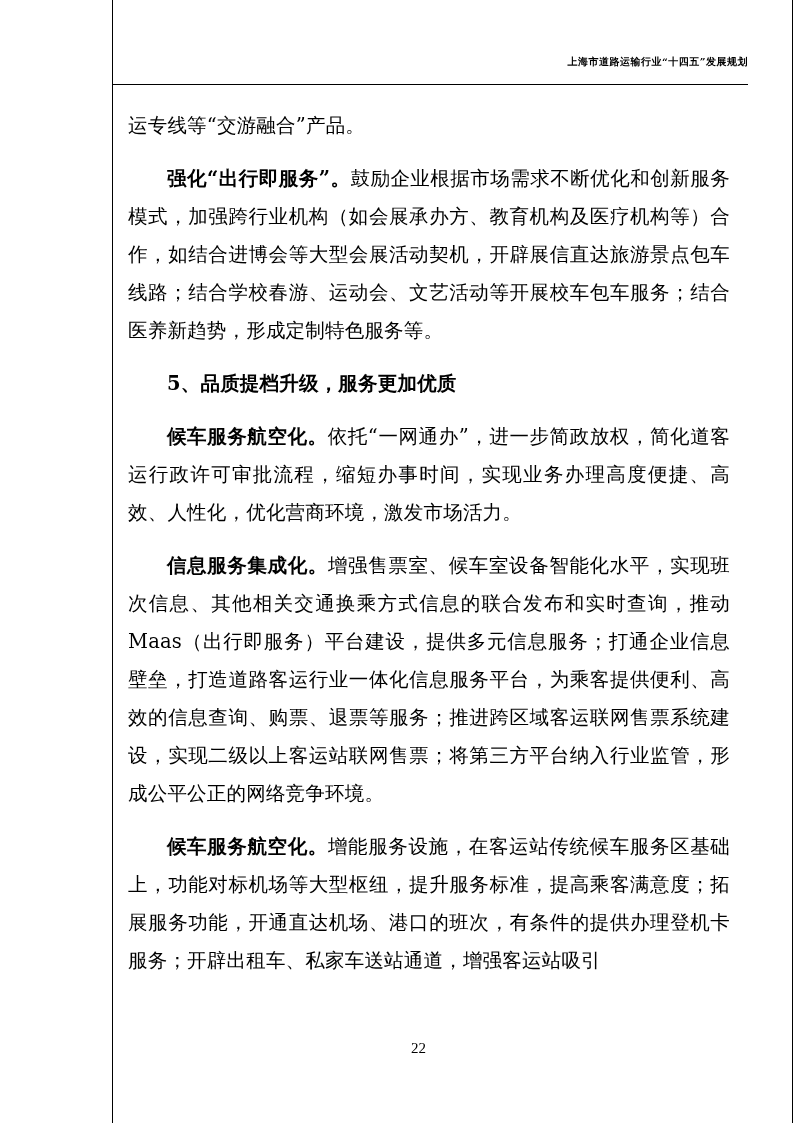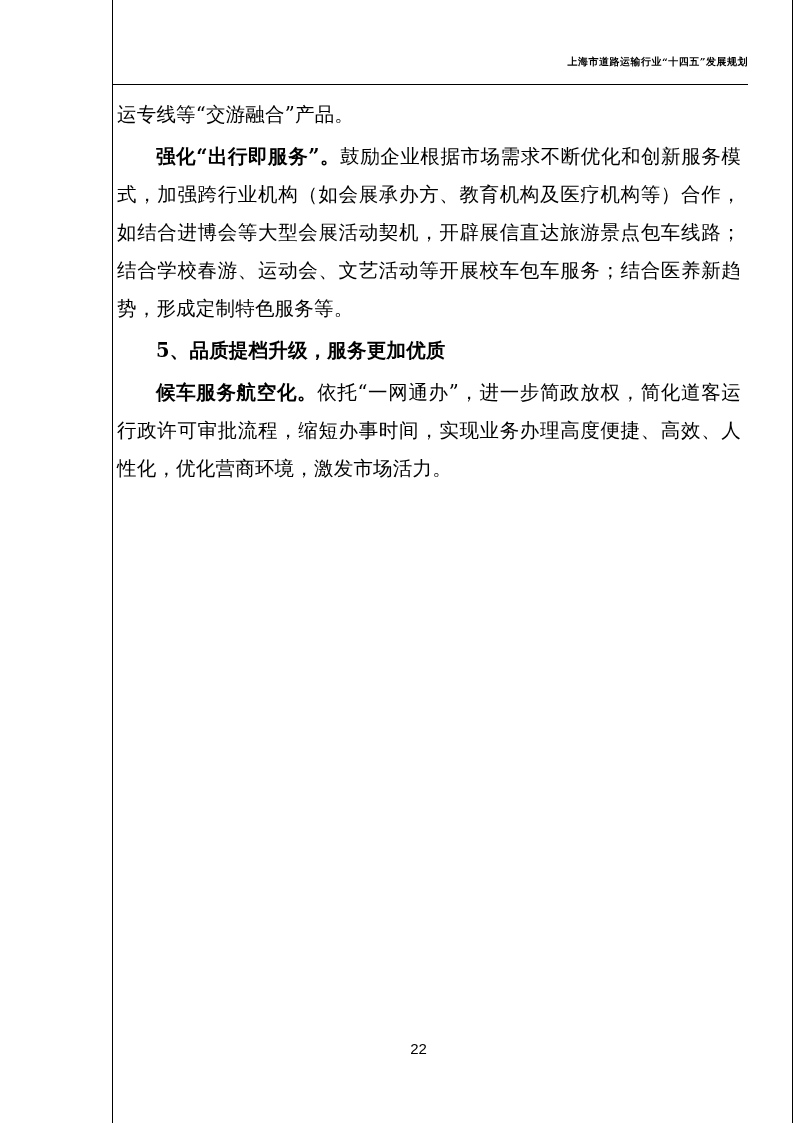--- a/index.html
+++ b/index.html
@@ -57,21 +57,21 @@
     height: 1px;
     background: #000000;
   }
   .content {
     position: absolute;
     left: 113px;
     right: 48px;
     top: 92px;
   }
   p {
-    margin: 4px;
+    margin: 15px;
     font-size: 19.5px;
     line-height: 38px;
     text-align: justify;
     text-justify: inter-ideograph;
     letter-spacing: 0.2px;
   }
   p.indent {
     text-indent: 2em;
   }
   .lead {
@@ -80,21 +80,21 @@
   .section-head {
     font-weight: bold;
   }
   .pagenum {
     position: absolute;
     left: 0;
     right: 0;
     top: 1040px;
     text-align: center;
     font-size: 15px;
-    font-family: Liberation Sans, sans-serif;
+    font-family: Liberation Serif, serif;
     margin-left: 44px;
   }
 </style>
 </head>
 <body>
 
 <div class="page">
 
   <div class="left-rule"></div>
   <div class="right-rule"></div>
@@ -114,19 +114,25 @@
 
 
     <p class="indent">
       <span class="section-head">5、品质提档升级，服务更加优质</span>
     </p>
 
     <p class="indent">
       <span class="lead">候车服务航空化。</span><span>依托“一网通办”，进一步简政放权，简化道客运行政许可审批流程，缩短办事时间，实现业务办理高度便捷、高效、人性化，优化营商环境，激发市场活力。</span>
     </p>
 
+    <p class="indent">
+      <span class="lead">信息服务集成化。</span><span>增强售票室、候车室设备智能化水平，实现班次信息、其他相关交通换乘方式信息的联合发布和实时查询，推动 Maas（出行即服务）平台建设，提供多元信息服务；打通企业信息壁垒，打造道路客运行业一体化信息服务平台，为乘客提供便利、高效的信息查询、购票、退票等服务；推进跨区域客运联网售票系统建设，实现二级以上客运站联网售票；将第三方平台纳入行业监管，形成公平公正的网络竞争环境。</span>
+    </p>
 
+    <p class="indent">
+      <span class="lead">候车服务航空化。</span><span>增能服务设施，在客运站传统候车服务区基础上，功能对标机场等大型枢纽，提升服务标准，提高乘客满意度；拓展服务功能，开通直达机场、港口的班次，有条件的提供办理登机卡服务；开辟出租车、私家车送站通道，增强客运站吸引</span>
+    </p>
 
   </div>
 
   <div class="pagenum">22</div>
 
 </div>
 
 </body></html>

